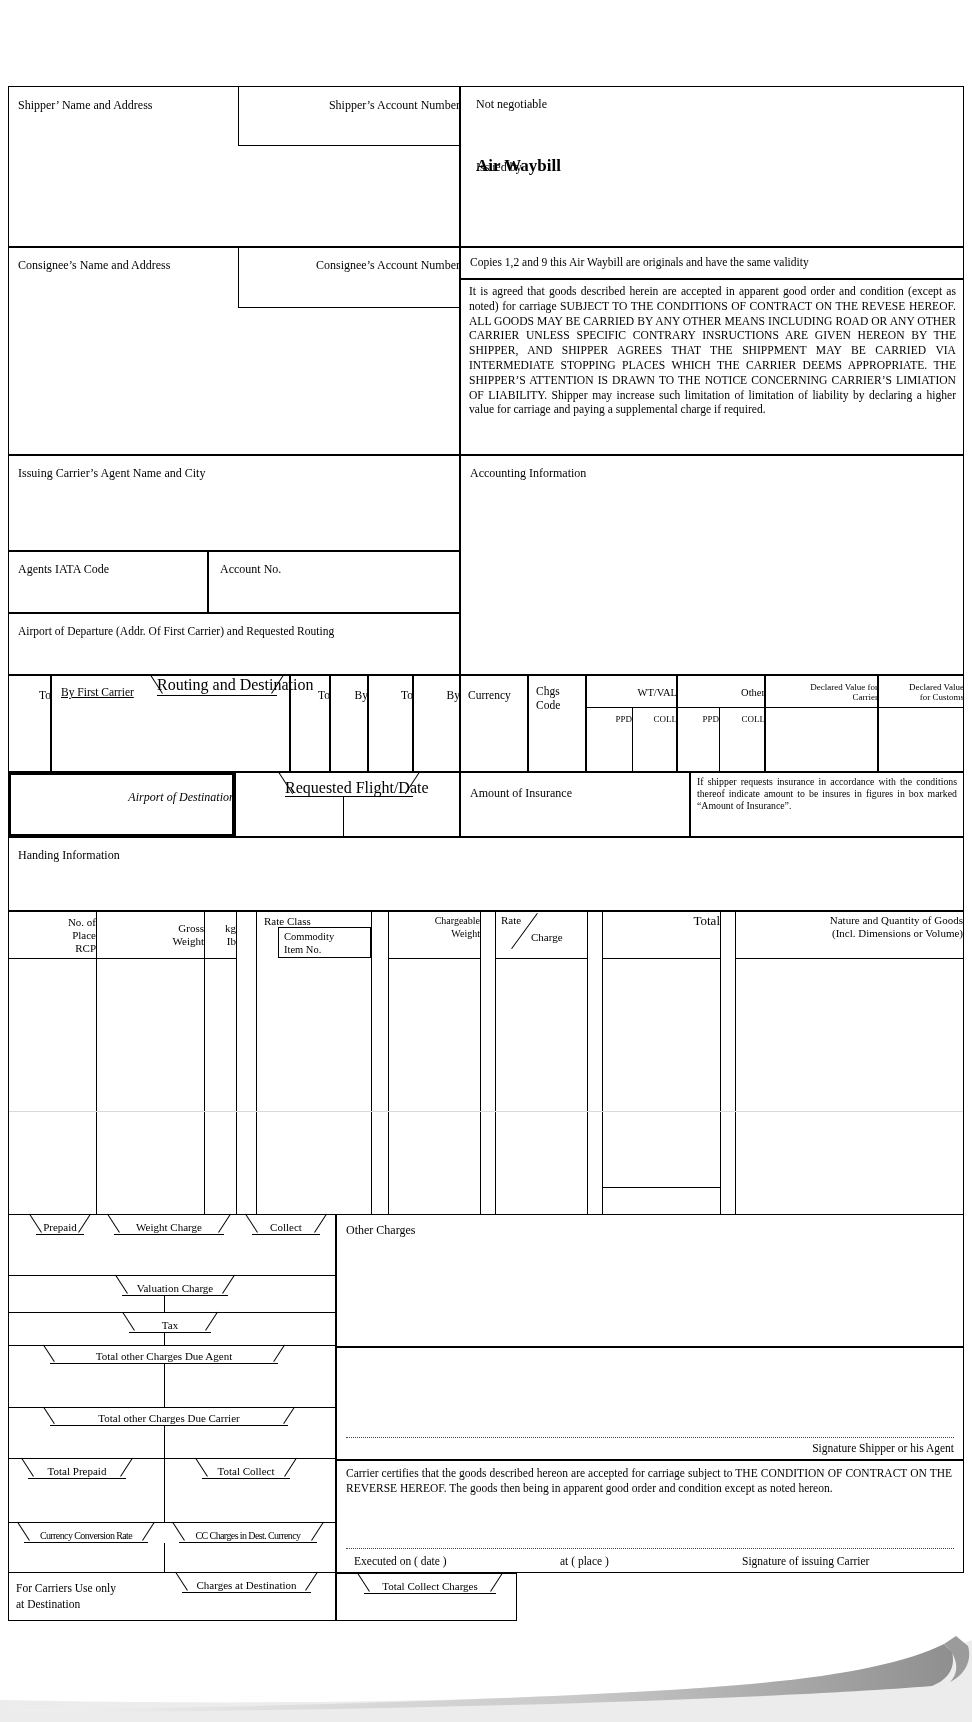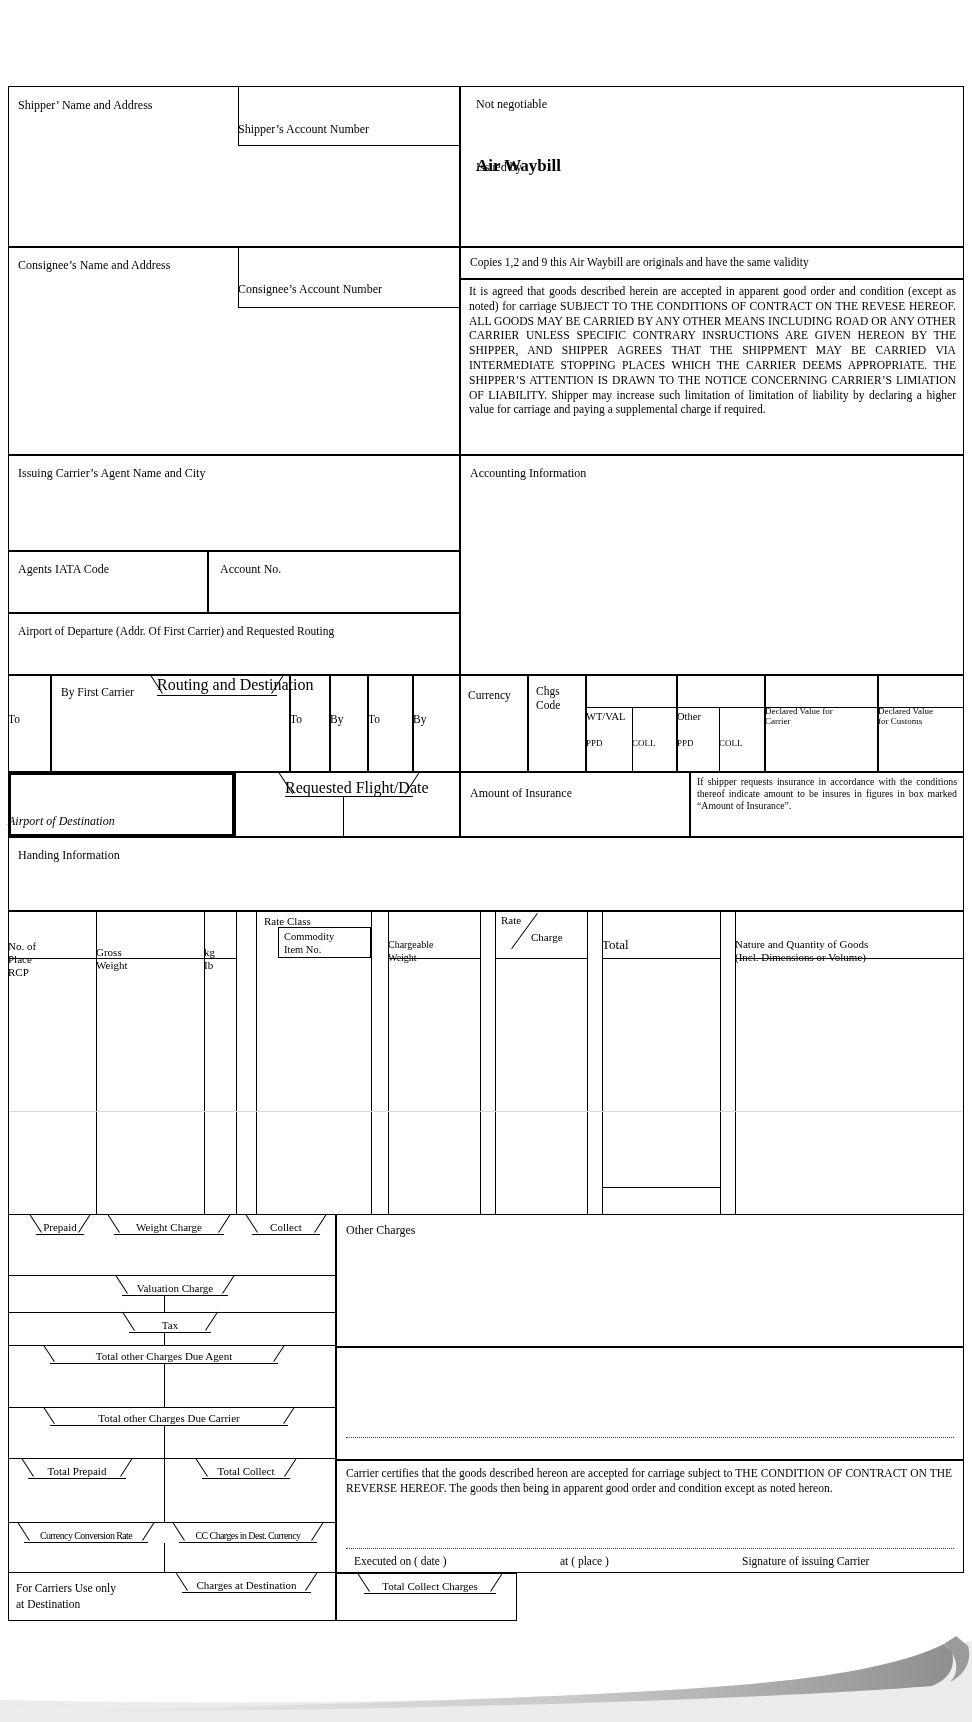--- a/index.html
+++ b/index.html
@@ -1,21 +1,21 @@
 <!DOCTYPE html>
 <html><head>
 <meta charset="utf-8">
 <style>
   html,body{margin:0;padding:0;}
   body{width:972px;height:1722px;position:relative;background:#fff;
        font-family:"Liberation Serif","DejaVu Serif",serif;color:#000;overflow:hidden;}
   .cell{position:absolute;box-sizing:border-box;border:1px solid #000;}
   .thick{border-width:3px;}
   .lb{position:absolute;font-size:12px;line-height:14px;}
-  .c{text-align:left;margin-top:24px;}
+  .c{text-align:right;}
   .pre{white-space:pre-line;}
   .vl{position:absolute;width:1px;background:#000;}
   .hl{position:absolute;height:1px;background:#000;}
   .hl.faint{background:#d9d9d9;}
   .dots{position:absolute;border-bottom:1px dotted #444;height:1px;}
   .trap{position:absolute;height:20px;text-align:center;font-size:11px;}
   .trap .tl{position:absolute;left:14px;right:14px;bottom:0;border-bottom:1px solid #000;
             white-space:nowrap;padding-bottom:1px;}
   .trap::before,.trap::after{content:"";position:absolute;top:-1px;width:1px;background:#000;height:calc(100% + 2px);}
   .trap::before{left:7px;transform:rotate(-33deg);transform-origin:top center;}
@@ -63,21 +63,21 @@
   <div class="lb" style="left:18px;top:562px;">Agents IATA Code</div>
   <div class="cell" style="left:208px;top:551px;width:252px;height:62px;"></div>
   <div class="lb" style="left:220px;top:562px;">Account No.</div>
 
   <div class="cell" style="left:8px;top:613px;width:452px;height:62px;"></div>
   <div class="lb s11" style="left:18px;top:624px;">Airport of Departure (Addr. Of First Carrier) and Requested Routing</div>
 
   <div class="cell" style="left:8px;top:675px;width:43px;height:97px;"></div>
   <div class="lb c s11" style="left:8px;top:688px;width:43px;">To</div>
   <div class="cell" style="left:51px;top:675px;width:239px;height:97px;"></div>
-  <div class="lb s11" style="left:61px;top:685px;">By First Carrier</div>
+  <div class="lb s11" style="left:61px;top:685px;text-decoration:underline;">By First Carrier</div>
   <div class="trap sm" style="left:143px;top:676px;width:148px;">
     <span class="tl">Routing and Destination</span>
   </div>
   <div class="cell" style="left:290px;top:675px;width:40px;height:97px;"></div>
   <div class="lb c s11" style="left:290px;top:688px;width:40px;">To</div>
   <div class="cell" style="left:330px;top:675px;width:38px;height:97px;"></div>
   <div class="lb c s11" style="left:330px;top:688px;width:38px;">By</div>
   <div class="cell" style="left:368px;top:675px;width:45px;height:97px;"></div>
   <div class="lb c s11" style="left:368px;top:688px;width:45px;">To</div>
   <div class="cell" style="left:413px;top:675px;width:47px;height:97px;"></div>
@@ -230,20 +230,21 @@
 at Destination</div>
   <div class="trap" style="left:168px;top:1573px;width:157px;">
     <span class="tl">Charges at Destination</span>
   </div>
 
   <div class="cell" style="left:336px;top:1214px;width:628px;height:133px;"></div>
   <div class="lb" style="left:346px;top:1223px;">Other Charges</div>
 
   <div class="cell" style="left:336px;top:1347px;width:628px;height:113px;"></div>
   <div class="dots" style="left:346px;top:1436px;width:608px;"></div>
+  <div class="lb c s11" style="left:346px;top:1441px;width:608px;">Signature Shipper or his Agent</div>
 
   <div class="cell" style="left:336px;top:1460px;width:628px;height:113px;"></div>
   <div class="lb just s11" style="left:346px;top:1466px;width:606px;line-height:15px;">Carrier certifies that the goods described hereon are accepted for carriage subject to THE CONDITION OF CONTRACT ON THE REVERSE HEREOF. The goods then being in apparent good order and condition except as noted hereon.</div>
   <div class="dots" style="left:346px;top:1547px;width:608px;"></div>
   <div class="lb s11" style="left:354px;top:1554px;">Executed on ( date )</div>
   <div class="lb s11" style="left:560px;top:1554px;">at ( place )</div>
   <div class="lb s11" style="left:742px;top:1554px;">Signature of issuing Carrier</div>
 
   <div class="cell" style="left:336px;top:1573px;width:181px;height:48px;"></div>
   <div class="trap" style="left:350px;top:1574px;width:160px;">

